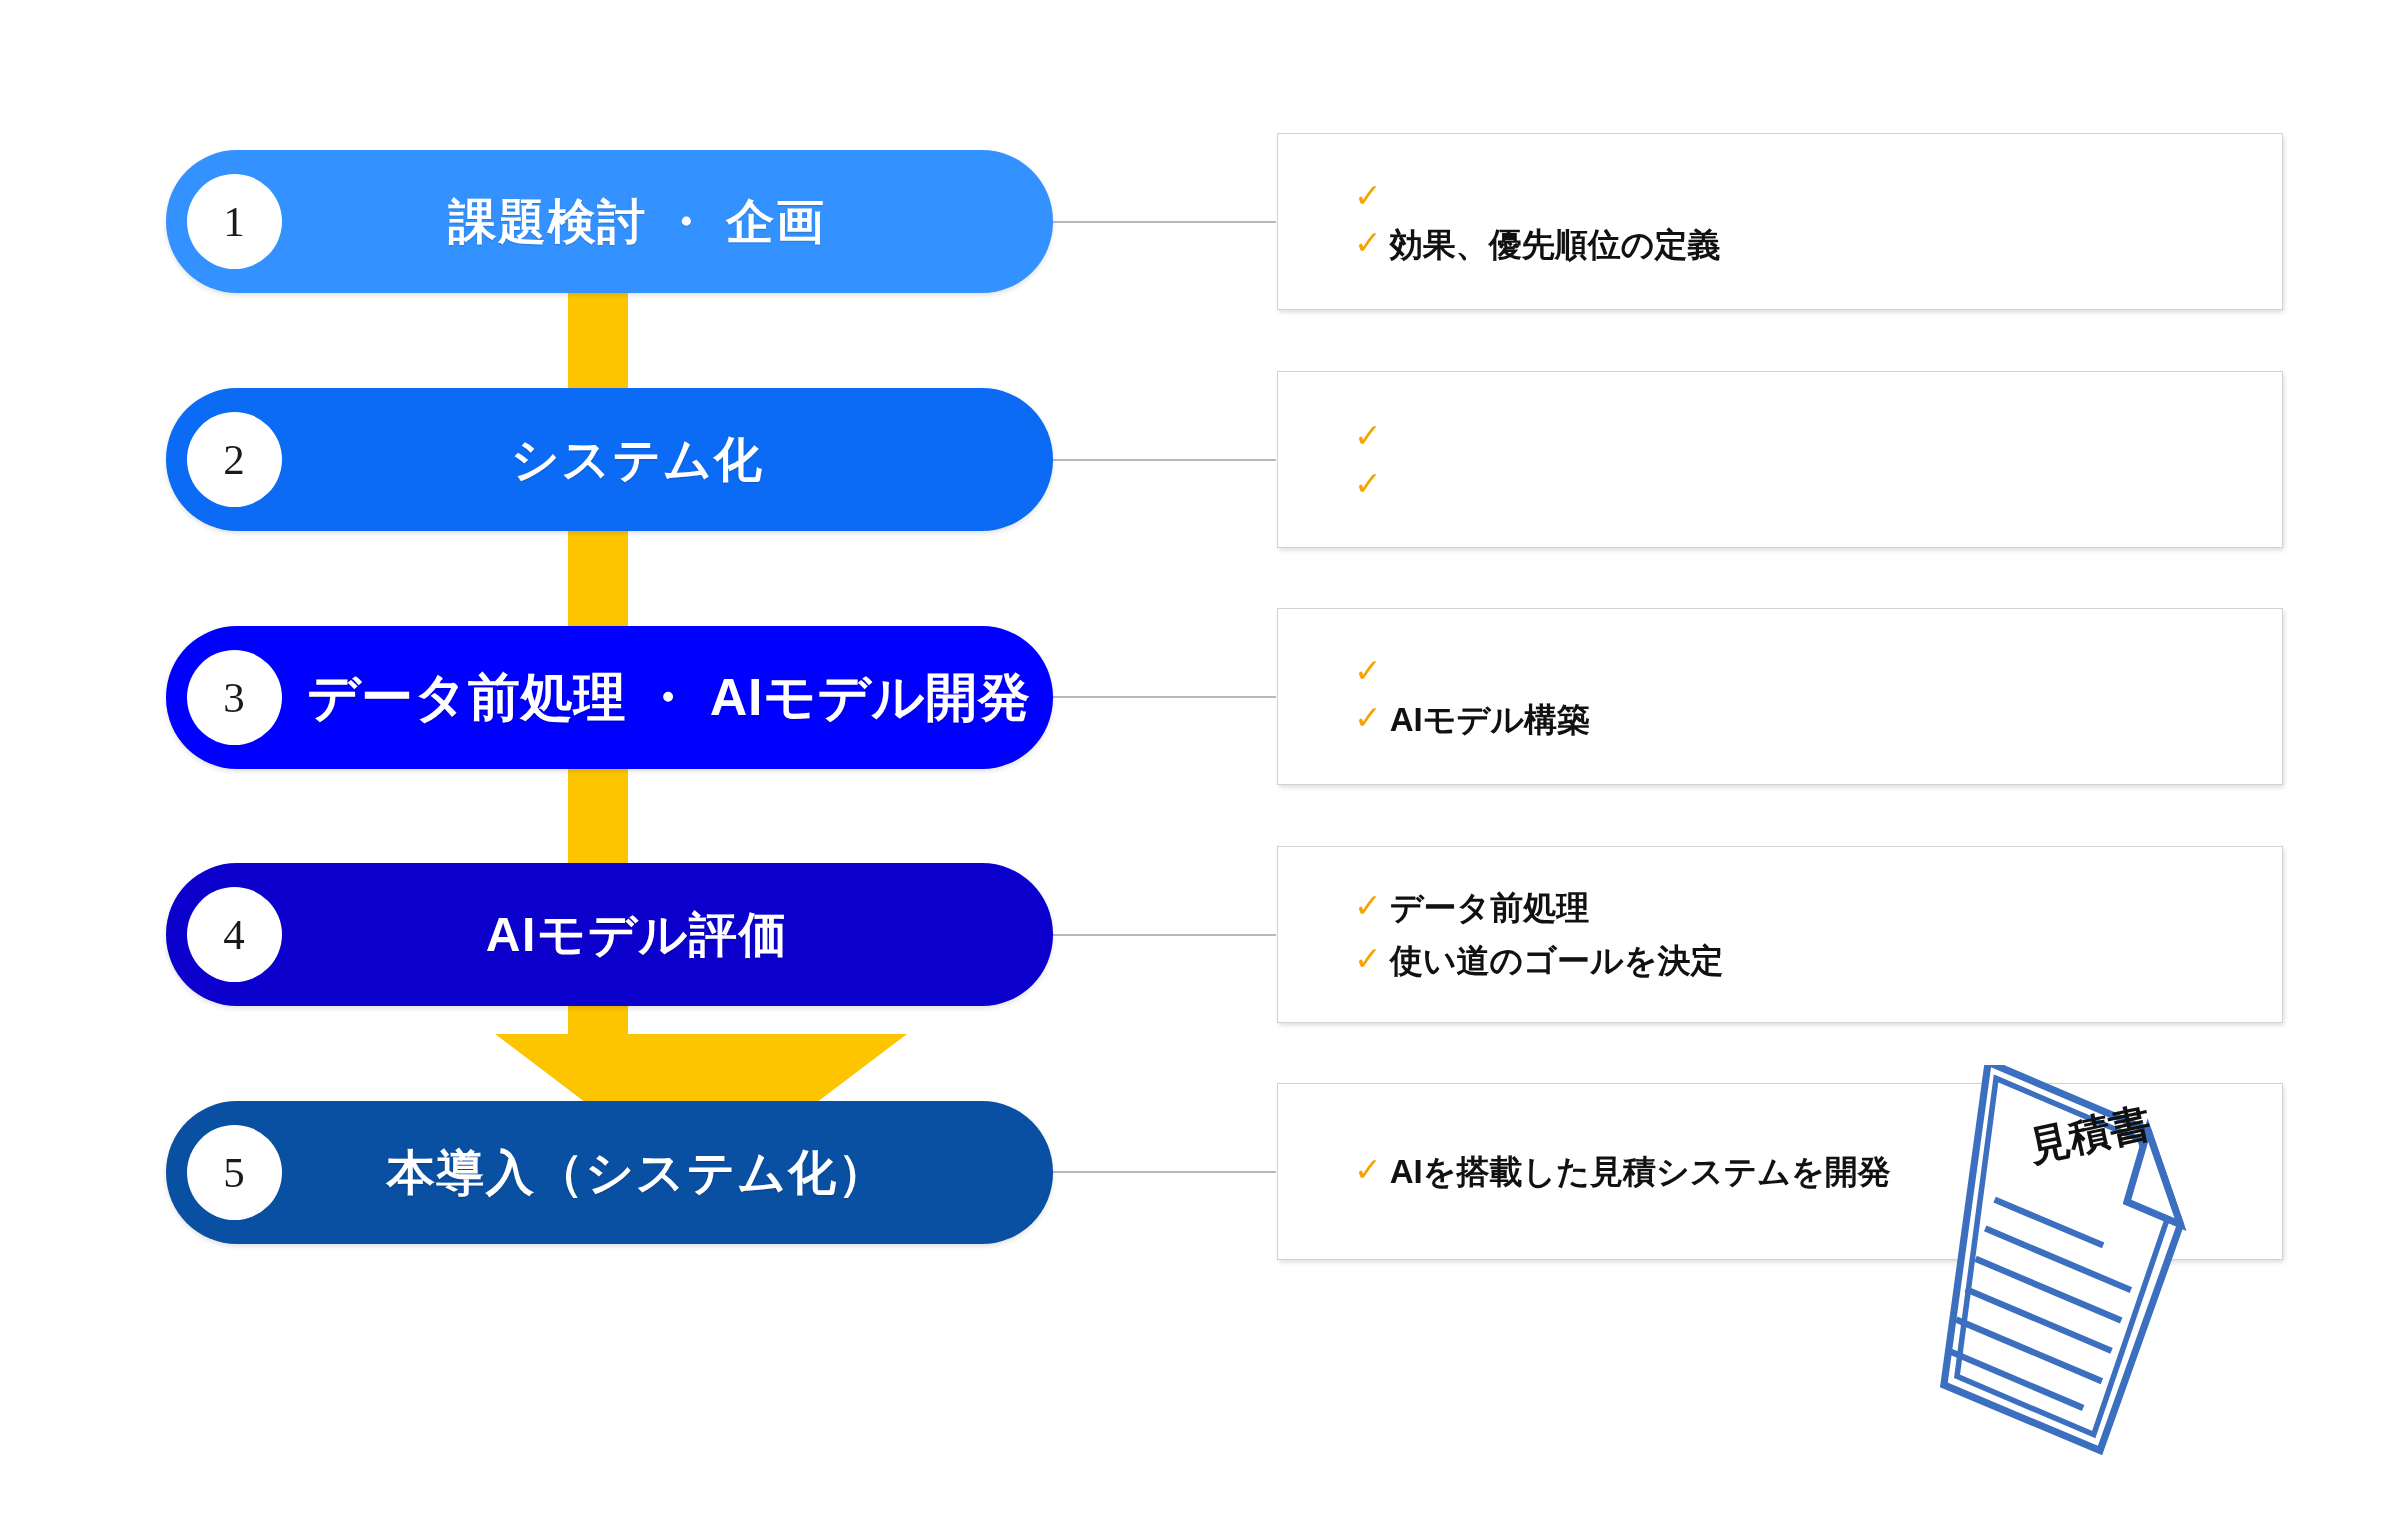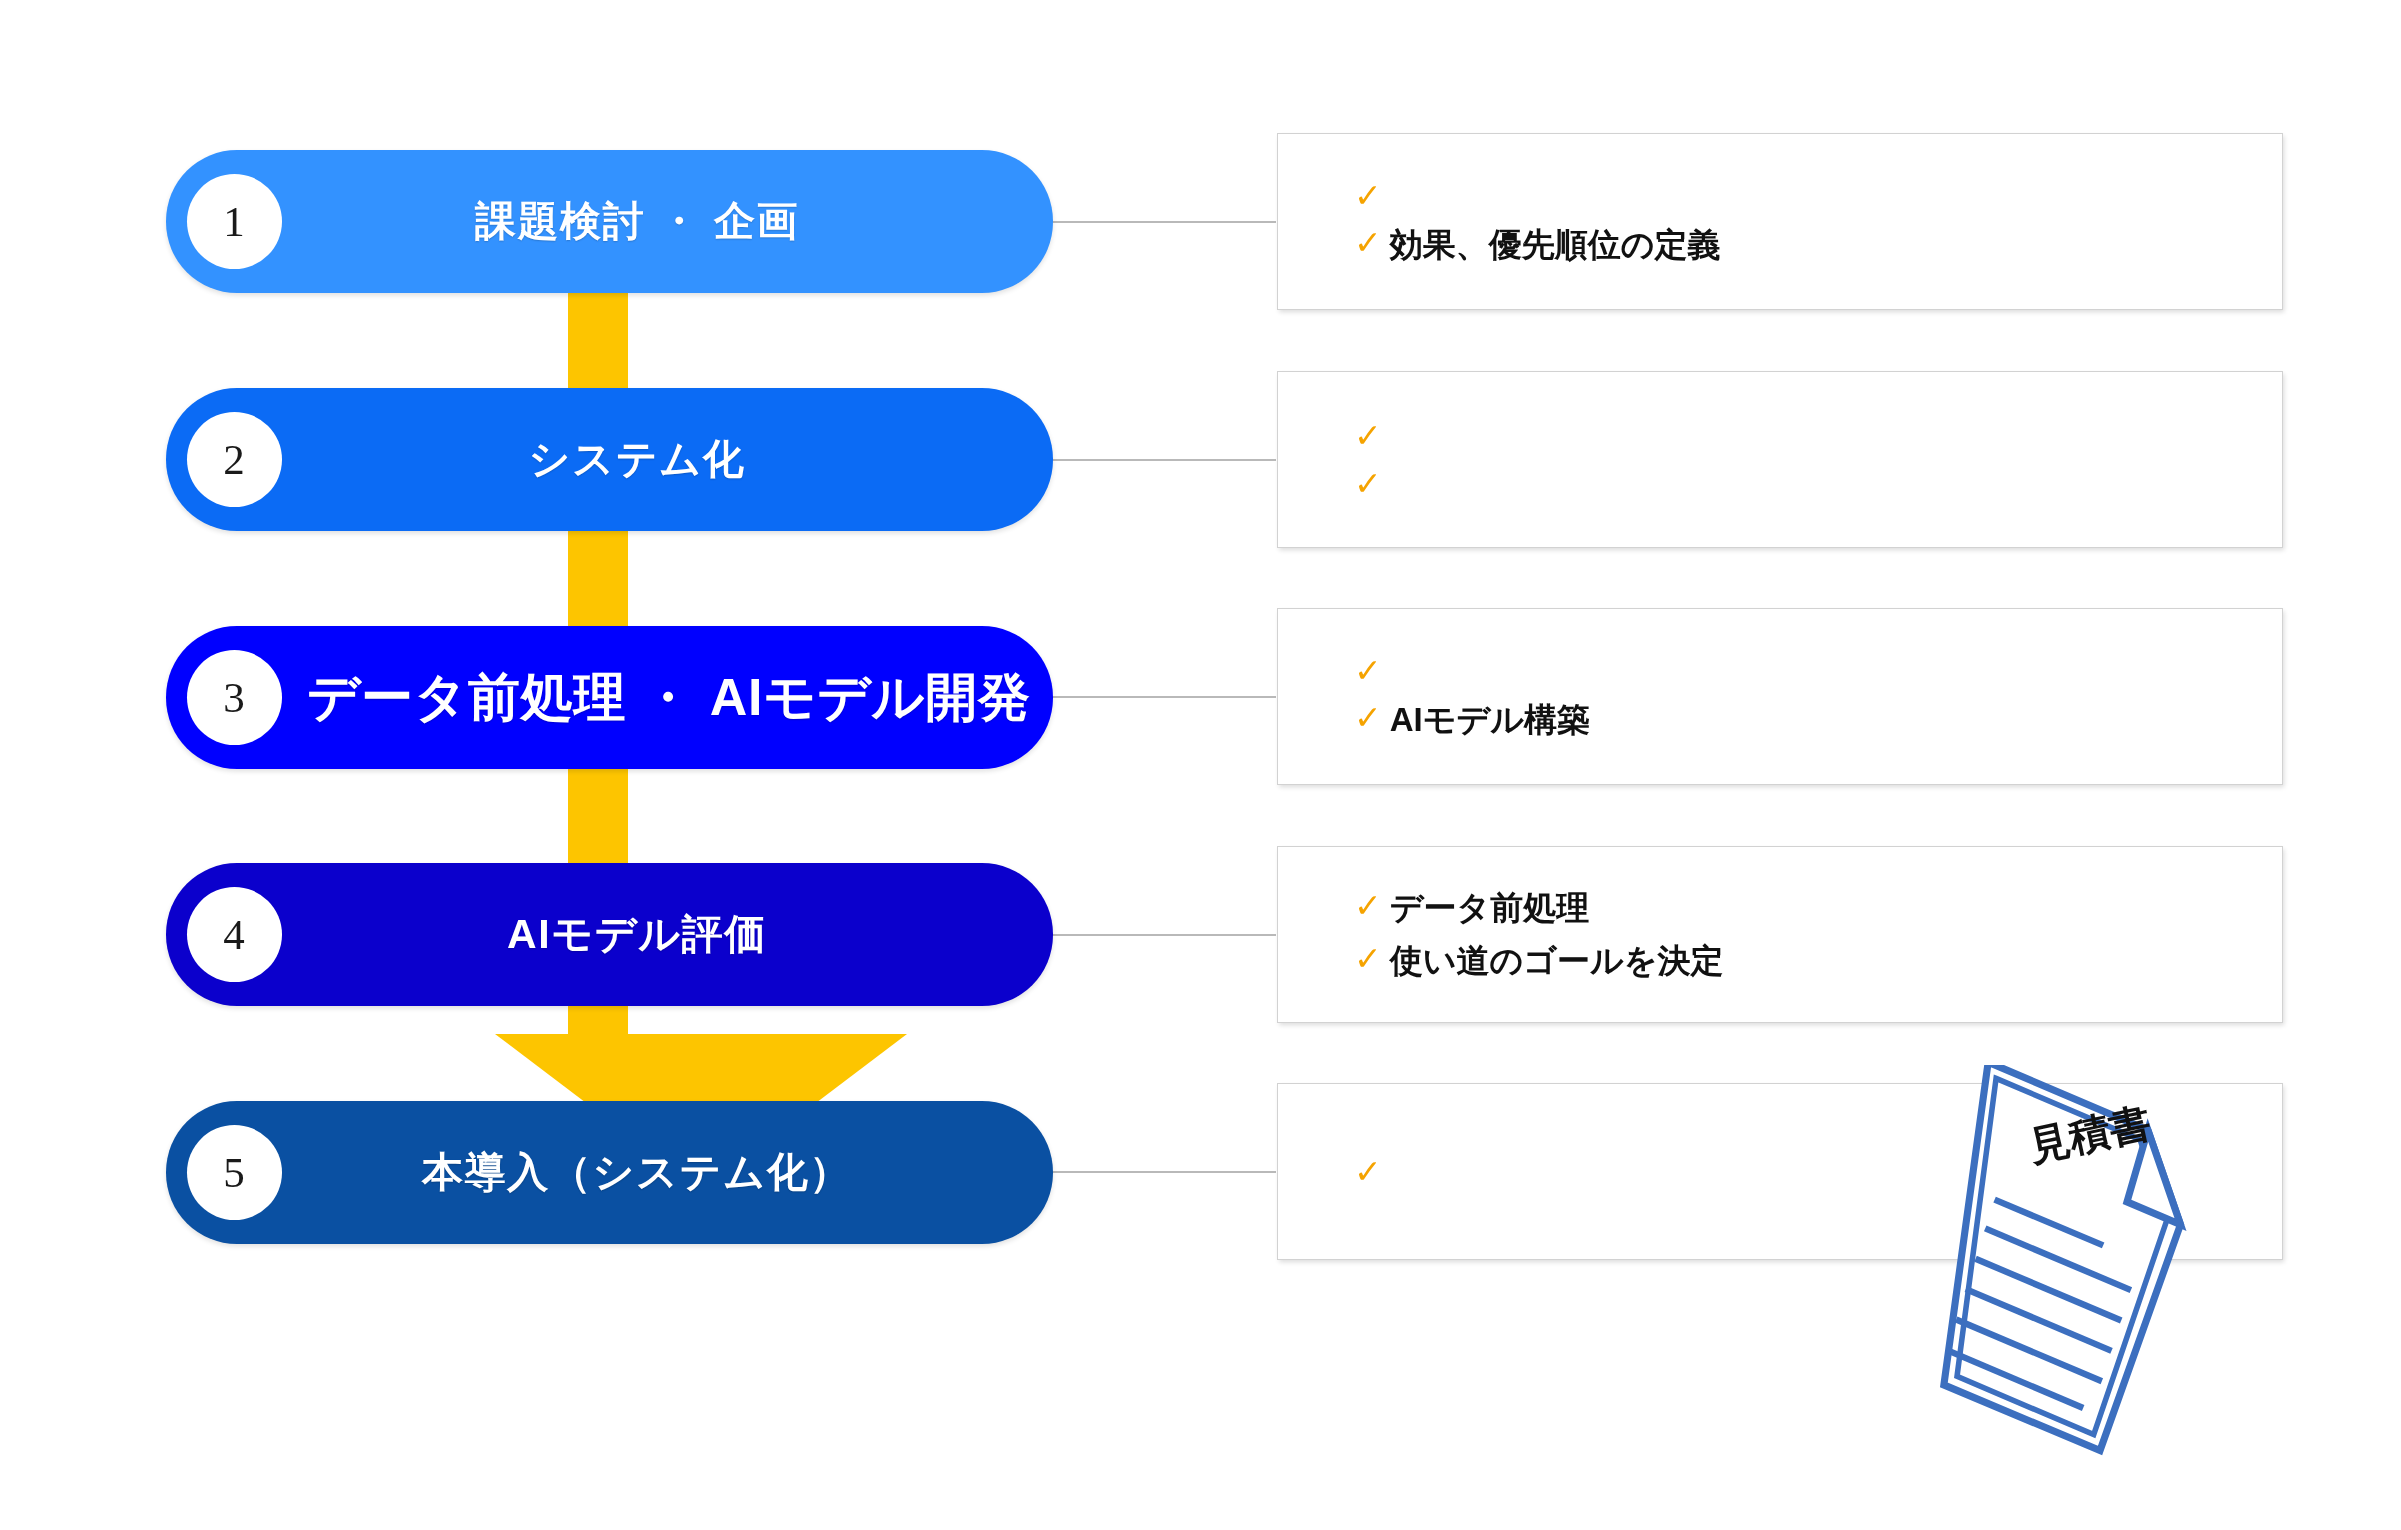--- a/index.html
+++ b/index.html
@@ -54,21 +54,21 @@
     font-size:43px;
     color:#1a1a1a;
     font-family:"Liberation Serif","DejaVu Serif",serif;
     font-weight:400;
   }
   .step-label{
     width:100%;
     text-align:center;
     color:#ffffff;
     font-weight:bold;
-    font-size:41px;
+    font-size:48px;
     letter-spacing:1.6px;
     padding-left:55px;
     box-sizing:border-box;
     text-shadow:0 0.8px 1.6px rgba(0,0,0,0.18);
   }
   .step-label.wide{
     font-size:52px;
     padding-left:119px;
     letter-spacing:0.8px;
   }
@@ -228,20 +228,21 @@
     </div>
     <div class="detail-line">
       <span class="check">✓</span>
       <span class="detail-text">使い道のゴールを決定</span>
     </div>
   </div>
 
   <div class="detail-box" style="top:1083px;height:177px;">
     <div class="detail-line">
       <span class="check">✓</span>
+      <span class="detail-text">AIを搭載した見積システムを開発</span>
     </div>
   </div>
 
   <div class="doc-icon">
     <svg width="317" height="428" viewBox="0 0 400 540" xmlns="http://www.w3.org/2000/svg">
       <g transform="rotate(12 200 270)">
 
         <path d="M60 20 L275 62 L340 170 L300 470 L90 430 Z" fill="#ffffff" stroke="#3C6FBF" stroke-width="9"></path>
         <path d="M74 38 L268 76 L322 168 L288 452 L104 416 Z" fill="none" stroke="#3C6FBF" stroke-width="7"></path>
 

